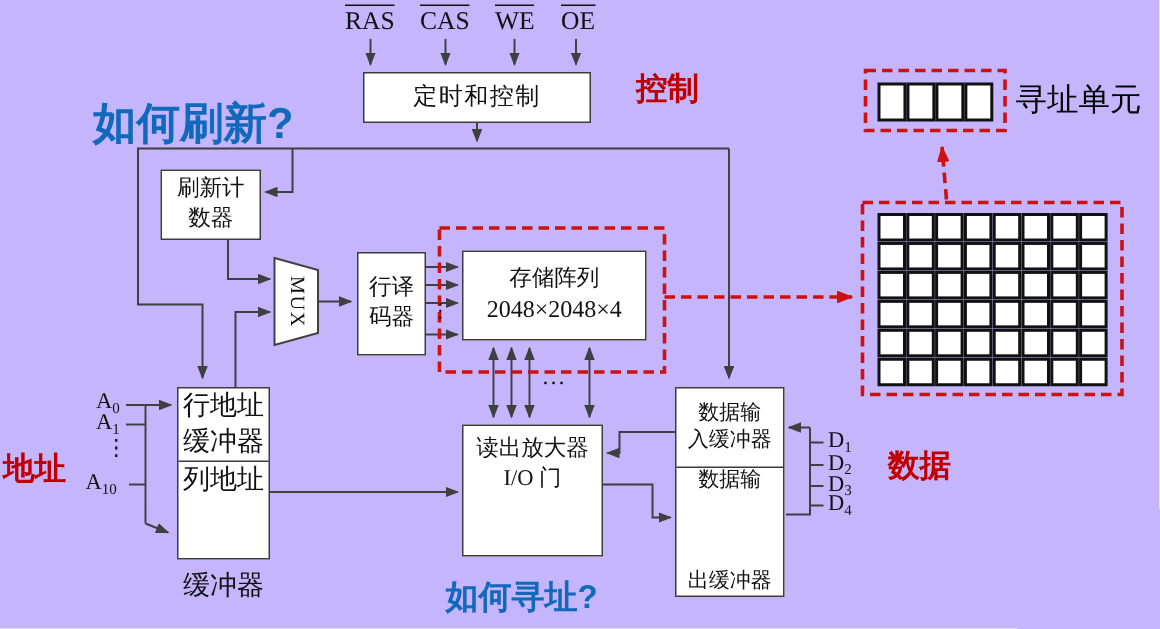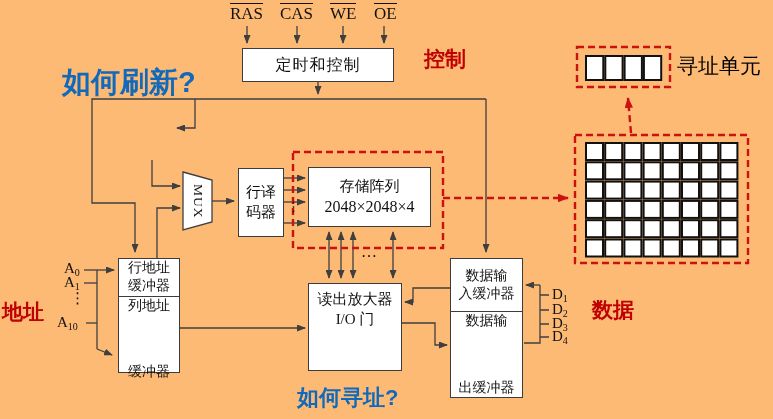--- a/index.html
+++ b/index.html
@@ -3,21 +3,21 @@
 <meta charset="utf-8">
 <style>
   :root{
     --accent-red:#c00000;
     --accent-blue:#1169bc;
     --dashed-red:#cc1111;
     --wire:#3f3f3f;
   }
   html,body{margin:0;padding:0;background:#fff;}
   #stage{
-    position:relative;width:773px;height:419px;background:#fdba74;overflow:hidden;
+    position:relative;width:773px;height:419px;background:#c4b5fd;overflow:hidden;
     font-family:"Liberation Sans","DejaVu Sans",sans-serif;
   }
   #wires{position:absolute;left:0;top:0;z-index:1;pointer-events:none;}
   .wire{stroke:var(--wire);stroke-width:1.3;fill:none;}
   .reddash{stroke:var(--dashed-red);stroke-width:2.4;fill:none;stroke-dasharray:7 4;}
   .cell{stroke:#111;stroke-width:2;fill:#fff;}
   .muxpoly{stroke:var(--wire);stroke-width:1.3;fill:#fff;}
   .box{
     position:absolute;border:1.4px solid #3c3c3c;background:#fff;box-sizing:border-box;
     display:flex;flex-direction:column;align-items:center;justify-content:center;
@@ -174,41 +174,45 @@
 
   <div class="sig" style="left:230px;"><span class="ol">RAS</span></div>
   <div class="sig" style="left:280px;"><span class="ol">CAS</span></div>
   <div class="sig" style="left:330px;"><span class="ol">WE</span></div>
   <div class="sig" style="left:374px;text-align:center;"><span class="ol">OE</span></div>
 
   <div class="box" style="left:242px;top:48px;width:152px;height:34px;font-size:16px;letter-spacing:1px;">
     <div>定时和控制</div>
   </div>
 
+  <div class="box" style="left:107px;top:113px;width:67px;height:47px;">
+    <div>刷新计</div>
+    <div>数器</div>
+  </div>
 
   <div id="mux-label">MUX</div>
 
   <div class="box" style="left:238px;top:168px;width:46px;height:69px;">
     <div>行译</div>
     <div>码器</div>
   </div>
 
   <div class="box" style="left:308px;top:167px;width:123px;height:60px;">
     <div>存储阵列</div>
     <div class="serifline">2048×2048×4</div>
   </div>
 
   <div class="box split" style="left:308px;top:283px;width:94px;height:88px;">
     <div class="sect" style="flex:0 0 51px;">
       <div>读出放大器</div>
       <div>I/O 门</div>
     </div>
   </div>
 
-  <div class="box split" style="left:118px;top:258px;width:62px;height:115px;font-size:14px;">
+  <div class="box split" style="left:118px;top:258px;width:62px;height:115px;font-size:18px;">
     <div class="sect">
       <div>行地址</div>
       <div>缓冲器</div>
     </div>
     <div class="sect">
       <div>列地址</div>
       <div>缓冲器</div>
     </div>
   </div>
 

